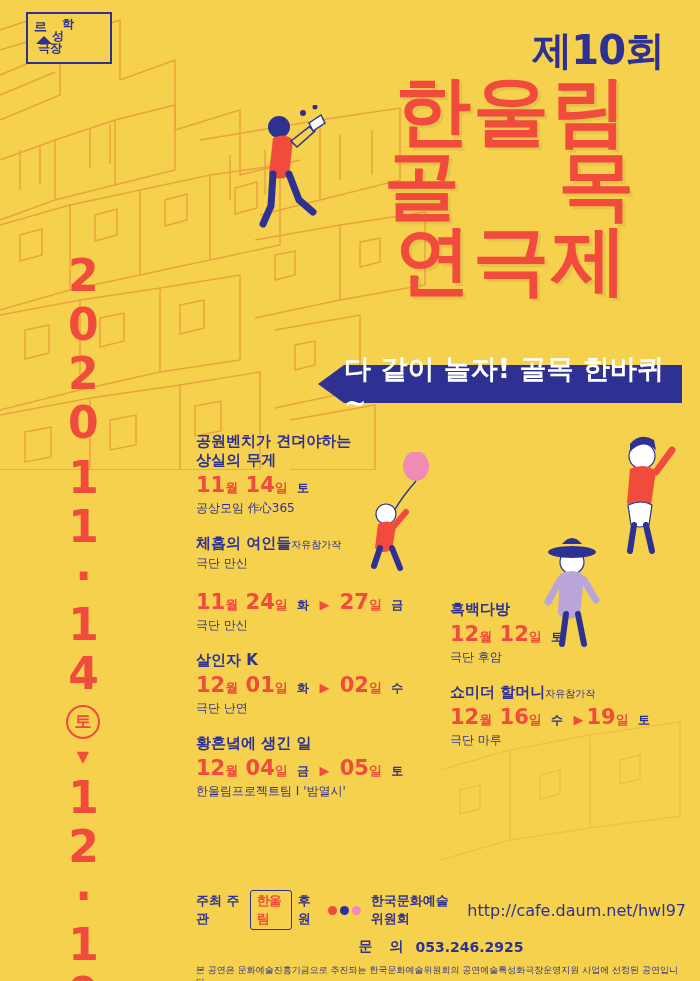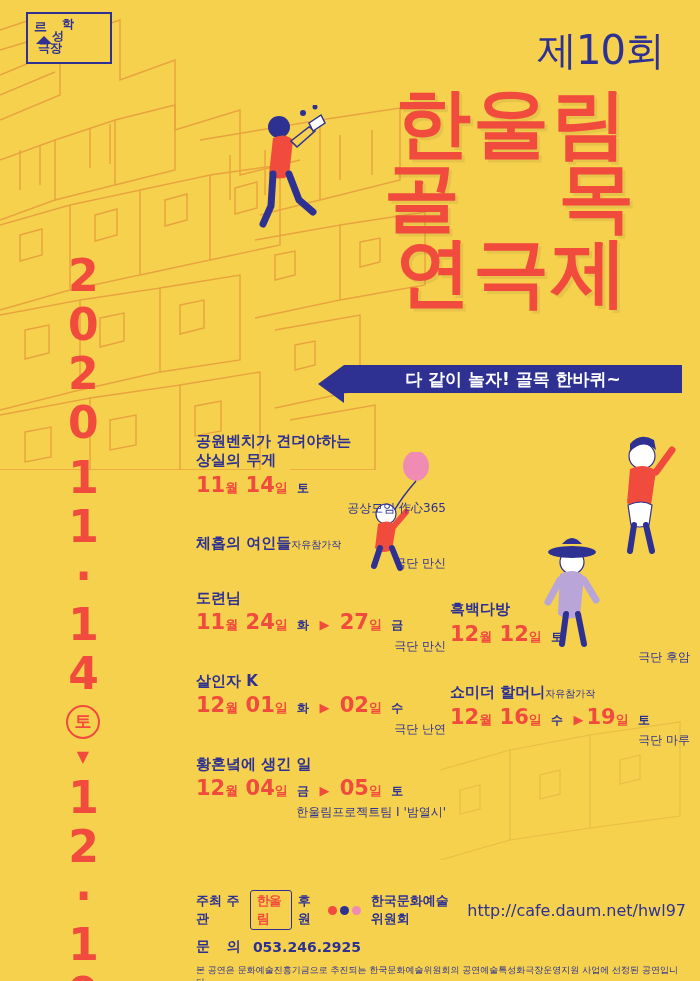--- a/index.html
+++ b/index.html
@@ -20,34 +20,34 @@
   
   .logo{
     position:absolute;left:26px;top:12px;width:82px;height:48px;
     border:2px solid #2e3192;background:#f5d14e;
   }
   .logo svg{display:block;}
 
   
   .title-wrap{position:absolute;right:18px;top:30px;width:340px;text-align:center;}
   .ep{
-    font-size:40px;font-weight:normal;color:#2e3192;letter-spacing:-1px;
-    line-height:1;margin-bottom:16px;text-align:right;padding-right:18px;
+    font-size:40px;font-weight:bold;color:#2e3192;letter-spacing:-1px;
+    line-height:1;margin-bottom:4px;text-align:right;padding-right:18px;
   }
   .big-title{
     color:#f14b3e;font-weight:bold;line-height:0.98;letter-spacing:2px;
     font-size:76px;text-align:center;
     text-shadow:3px 3px 0 rgba(0,0,0,0.06);
   }
   .big-title .l1{display:block;}
   .big-title .l2{display:block;letter-spacing:36px;padding-left:30px;}
   .big-title .l3{display:block;}
   .ribbon{
-    position:absolute;right:18px;top:365px;width:338px;height:28px;
-    background:#2e3192;color:#ffffff;font-size:17px;font-weight:bold;
+    position:absolute;right:18px;top:365px;width:338px;height:38px;
+    background:#2e3192;color:#ffffff;font-size:27px;font-weight:bold;
     display:flex;align-items:center;justify-content:center;letter-spacing:0px;
   }
   .ribbon:before{
     content:"";position:absolute;left:-26px;top:0;
     border-top:19px solid transparent;border-bottom:19px solid transparent;
     border-right:26px solid #2e3192;
   }
 
   
   .rail{
@@ -78,35 +78,35 @@
   }
   .prog .pname .free{
     color:#2e3192;font-size:10px;font-weight:normal;
   }
   .prog .pdate{
     color:#f14b3e;font-weight:bold;font-size:21px;line-height:1.25;margin-top:2px;
   }
   .prog .pdate .sm{font-size:13px;}
   .prog .pdate .dow{font-size:12px;color:#2e3192;margin-left:2px;}
   .prog .pdate .tri{font-size:13px;margin:0 3px;}
-  .prog .ptroupe{color:#2e3192;font-size:12px;margin-top:2px;text-align:right;}
+  .prog .ptroupe{color:#2e3192;font-size:12px;margin-top:2px;}
 
   
   .footer{position:absolute;left:196px;top:890px;width:490px;color:#2e3192;}
   .f-row{display:flex;align-items:center;font-size:13px;font-weight:bold;gap:6px;}
   .f-row .host{margin-right:4px;}
   .hanulrim-mark{
     display:inline-block;border:1px solid #2e3192;border-radius:3px;
     padding:1px 6px;font-size:13px;color:#f14b3e;background:#f5d14e;
     font-weight:bold;letter-spacing:-1px;
   }
   .dots{display:inline-flex;gap:3px;align-items:center;margin:0 4px;}
   .dots i{width:9px;height:9px;border-radius:50%;display:inline-block;}
   .url{margin-left:auto;font-size:16px;font-weight:normal;}
-  .f-row2{margin-top:8px;font-size:14px;font-weight:bold;}
+  .f-row2{margin-top:8px;font-size:14px;font-weight:bold;justify-content:center;}
   .f-row2 .label{letter-spacing:6px;}
   .f-note{margin-top:9px;font-size:9px;color:#2e3192;line-height:1.3;font-weight:normal;}
 
   
   .fig{position:absolute;}
 </style>
 </head>
 <body>
 
 <div class="poster">
@@ -247,21 +247,20 @@
     <div class="prog">
       <div class="pname">공원벤치가 견뎌야하는<br>상실의 무게</div>
       <div class="pdate">11<span class="sm">월</span> 14<span class="sm">일</span> <span class="dow">토</span></div>
       <div class="ptroupe">공상모임 作心365</div>
     </div>
     <div class="prog">
       <div class="pname"><span>체홉의 여인들</span><span class="free">자유참가작</span></div>
       <div class="ptroupe">극단 만신</div>
     </div>
     <div class="prog">
-      <div class="pname">도련님</div>
       <div class="pdate">11<span class="sm">월</span> 24<span class="sm">일</span> <span class="dow">화</span> <span class="tri">▶</span> 27<span class="sm">일</span> <span class="dow">금</span></div>
       <div class="ptroupe">극단 만신</div>
     </div>
     <div class="prog">
       <div class="pname">살인자 K</div>
       <div class="pdate">12<span class="sm">월</span> 01<span class="sm">일</span> <span class="dow">화</span> <span class="tri">▶</span> 02<span class="sm">일</span> <span class="dow">수</span></div>
       <div class="ptroupe">극단 난연</div>
     </div>
     <div class="prog">
       <div class="pname">황혼녘에 생긴 일</div>

